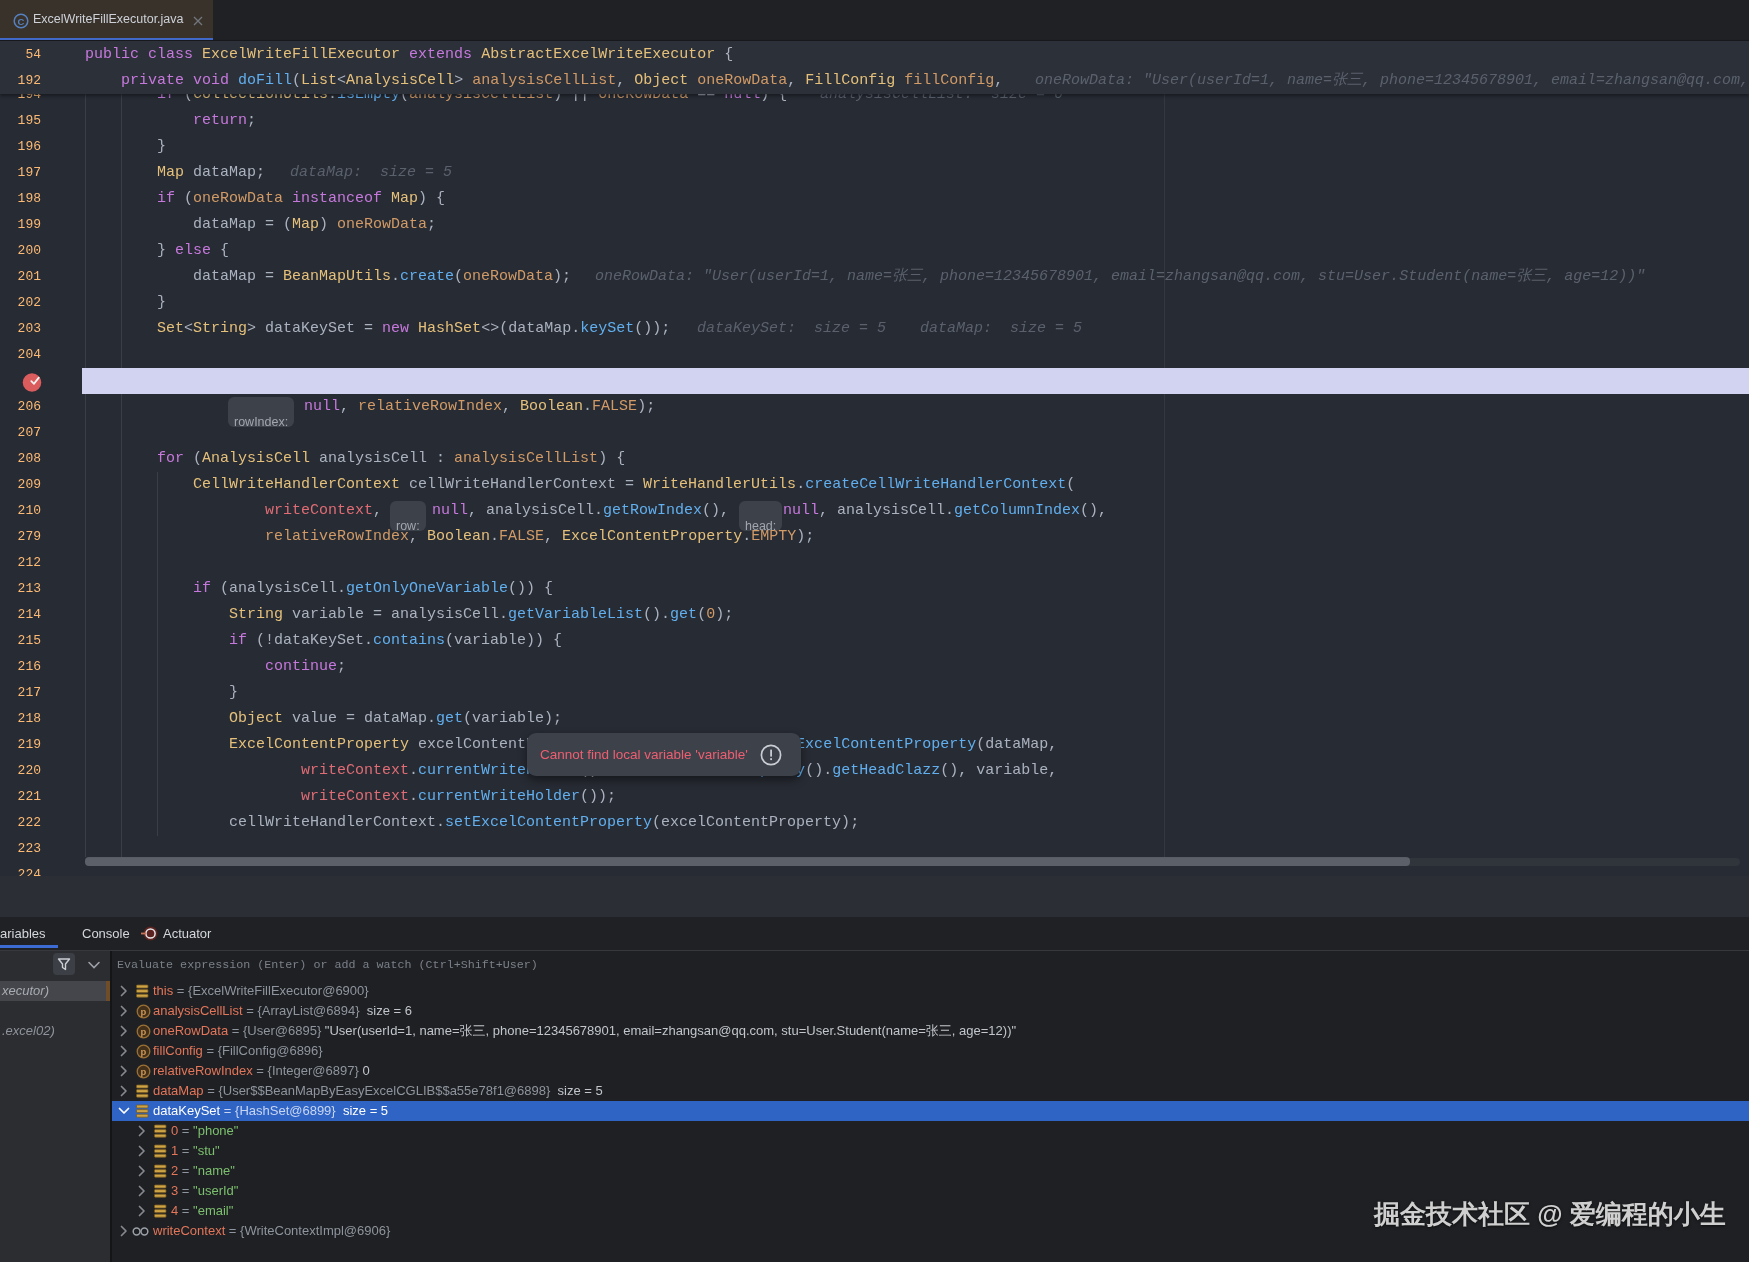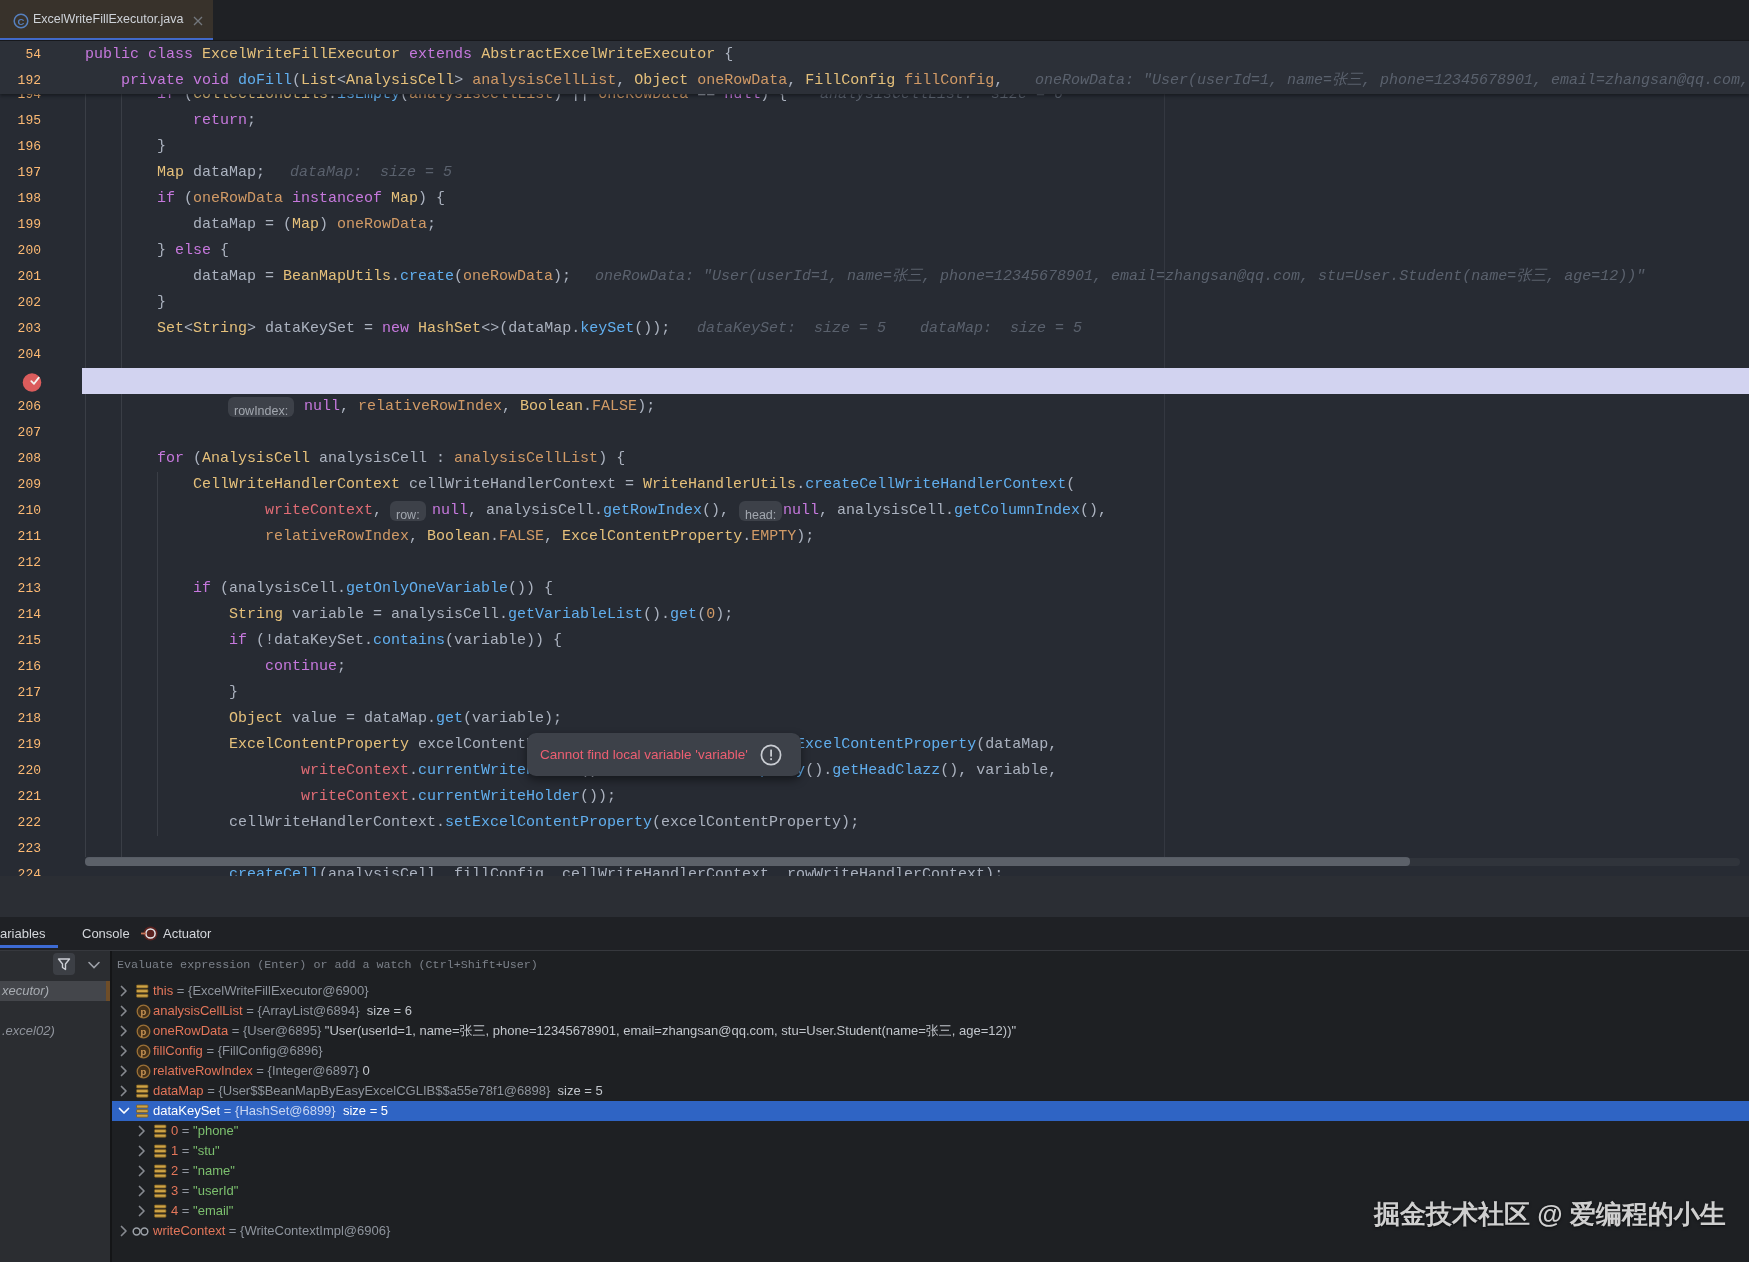--- a/index.html
+++ b/index.html
@@ -8,21 +8,21 @@
 .cl{position:absolute;height:26px;font:15px/26px "Liberation Mono",monospace;color:#abb2bf;white-space:pre;z-index:6}
 .k{color:#c678dd;}
 .t{color:#e5c07b}
 .m{color:#61afef}
 .p{color:#d19a66}
 .c{color:#d19a66}
 .n{color:#d19a66}
 .f{color:#e06c75}
 .dk{color:#272c36}
 .hint{position:absolute;height:26px;font:italic 15px/26px "Liberation Mono",monospace;color:#5a616d;white-space:pre;z-index:6}
-.chip{position:absolute;height:20px;padding:4px 6px;background:#3d4149;border-radius:6px;font:12.5px/20px "Liberation Sans",sans-serif;color:#a2a7af;z-index:6}
+.chip{position:absolute;height:20px;padding:15px 6px;background:#3d4149;border-radius:6px;font:12.5px/20px "Liberation Sans",sans-serif;color:#a2a7af;z-index:6}
 .ln{position:absolute;height:26px;right:1708px;font:13px/26px "Liberation Mono",monospace;color:#fdba74;z-index:6}
 .ic{position:absolute;z-index:37}
 
 .trt{position:absolute;height:20px;font:13px/20px "Liberation Sans",sans-serif;white-space:pre;z-index:37}
 .tn{color:#e3765a}
 .tnw{color:#ffffff}
 .tg{color:#8f959e}
 .tl{color:#c2c6cc}
 .ts{color:#7cbf6e}
 .tgs{color:#c9d6f2}
@@ -69,38 +69,37 @@
 <div class="cl" style="top:576px;left:193.0px"><span class="k">if</span> (analysisCell.<span class="m">getOnlyOneVariable</span>()) {</div>
 <div class="cl" style="top:602px;left:229.0px"><span class="t">String</span> variable = analysisCell.<span class="m">getVariableList</span>().<span class="m">get</span>(<span class="n">0</span>);</div>
 <div class="cl" style="top:628px;left:229.0px"><span class="k">if</span> (!dataKeySet.<span class="m">contains</span>(variable)) {</div>
 <div class="cl" style="top:654px;left:265.0px"><span class="k">continue</span>;</div>
 <div class="cl" style="top:680px;left:229.0px">}</div>
 <div class="cl" style="top:706px;left:229.0px"><span class="t">Object</span> value = dataMap.<span class="m">get</span>(variable);</div>
 <div class="cl" style="top:732px;left:229.0px"><span class="t">ExcelContentProperty</span> excelContentProperty = <span class="t">ClassUtils</span>.<span class="m">declaredExcelContentProperty</span>(dataMap,</div>
 <div class="cl" style="top:758px;left:301.0px"><span class="f">writeContext</span>.<span class="m">currentWriteHolder</span>().<span class="m">excelWriteHeadProperty</span>().<span class="m">getHeadClazz</span>(), variable,</div>
 <div class="cl" style="top:784px;left:301.0px"><span class="f">writeContext</span>.<span class="m">currentWriteHolder</span>());</div>
 <div class="cl" style="top:810px;left:229.0px">cellWriteHandlerContext.<span class="m">setExcelContentProperty</span>(excelContentProperty);</div>
-<div class="cl" style="top:862px;left:229.0px"><span class="m">createCell</span>(analysisCell, fillConfig, cellWriteHandlerContext, rowWriteHandlerContext);</div>
 <div class="ln" style="top:82px">194</div>
 <div class="ln" style="top:108px">195</div>
 <div class="ln" style="top:134px">196</div>
 <div class="ln" style="top:160px">197</div>
 <div class="ln" style="top:186px">198</div>
 <div class="ln" style="top:212px">199</div>
 <div class="ln" style="top:238px">200</div>
 <div class="ln" style="top:264px">201</div>
 <div class="ln" style="top:290px">202</div>
 <div class="ln" style="top:316px">203</div>
 <div class="ln" style="top:342px">204</div>
 <div class="ln" style="top:394px">206</div>
 <div class="ln" style="top:420px">207</div>
 <div class="ln" style="top:446px">208</div>
 <div class="ln" style="top:472px">209</div>
 <div class="ln" style="top:498px">210</div>
-<div class="ln" style="top:524px">211</div>
+<div class="ln" style="top:524px">279</div>
 <div class="ln" style="top:550px">212</div>
 <div class="ln" style="top:576px">213</div>
 <div class="ln" style="top:602px">214</div>
 <div class="ln" style="top:628px">215</div>
 <div class="ln" style="top:654px">216</div>
 <div class="ln" style="top:680px">217</div>
 <div class="ln" style="top:706px">218</div>
 <div class="ln" style="top:732px">219</div>
 <div class="ln" style="top:758px">220</div>
 <div class="ln" style="top:784px">221</div>

